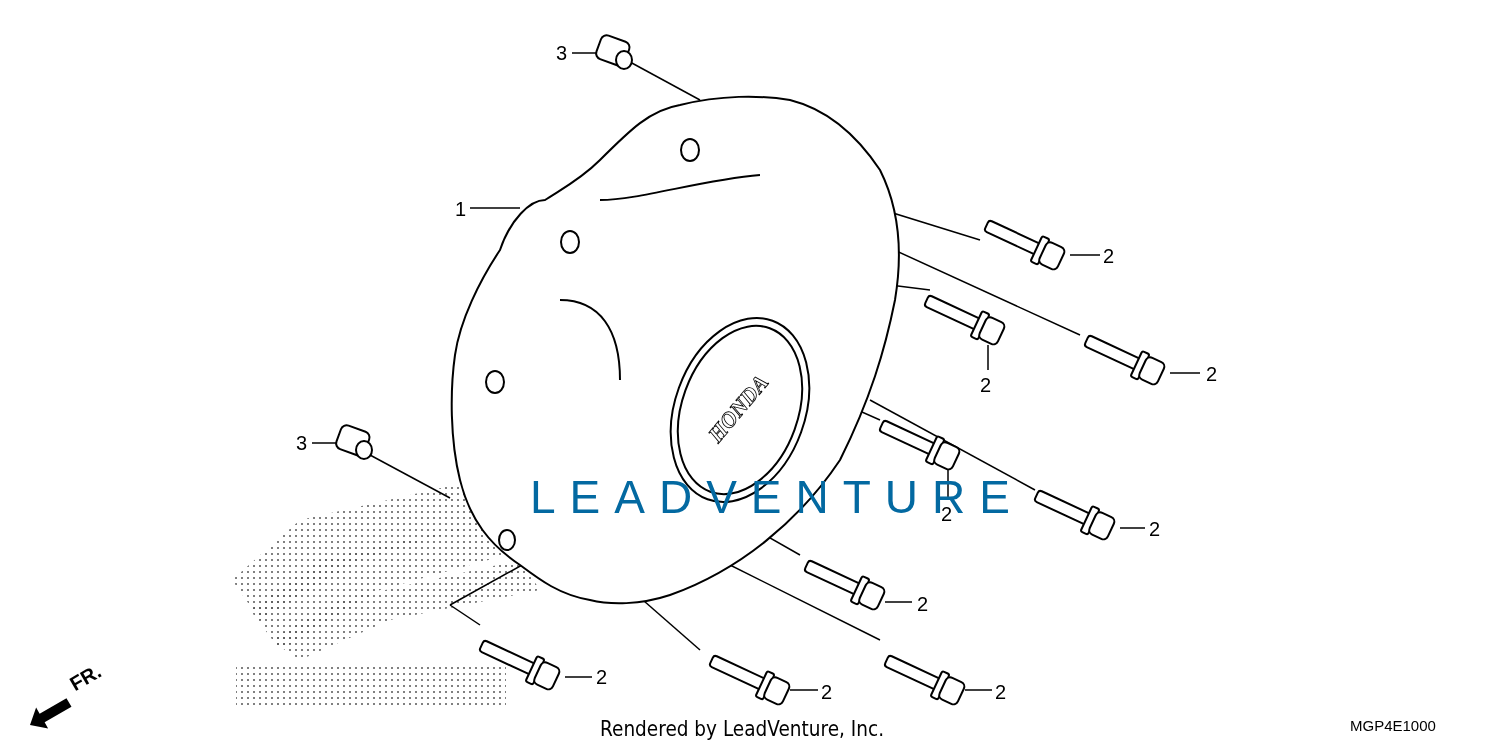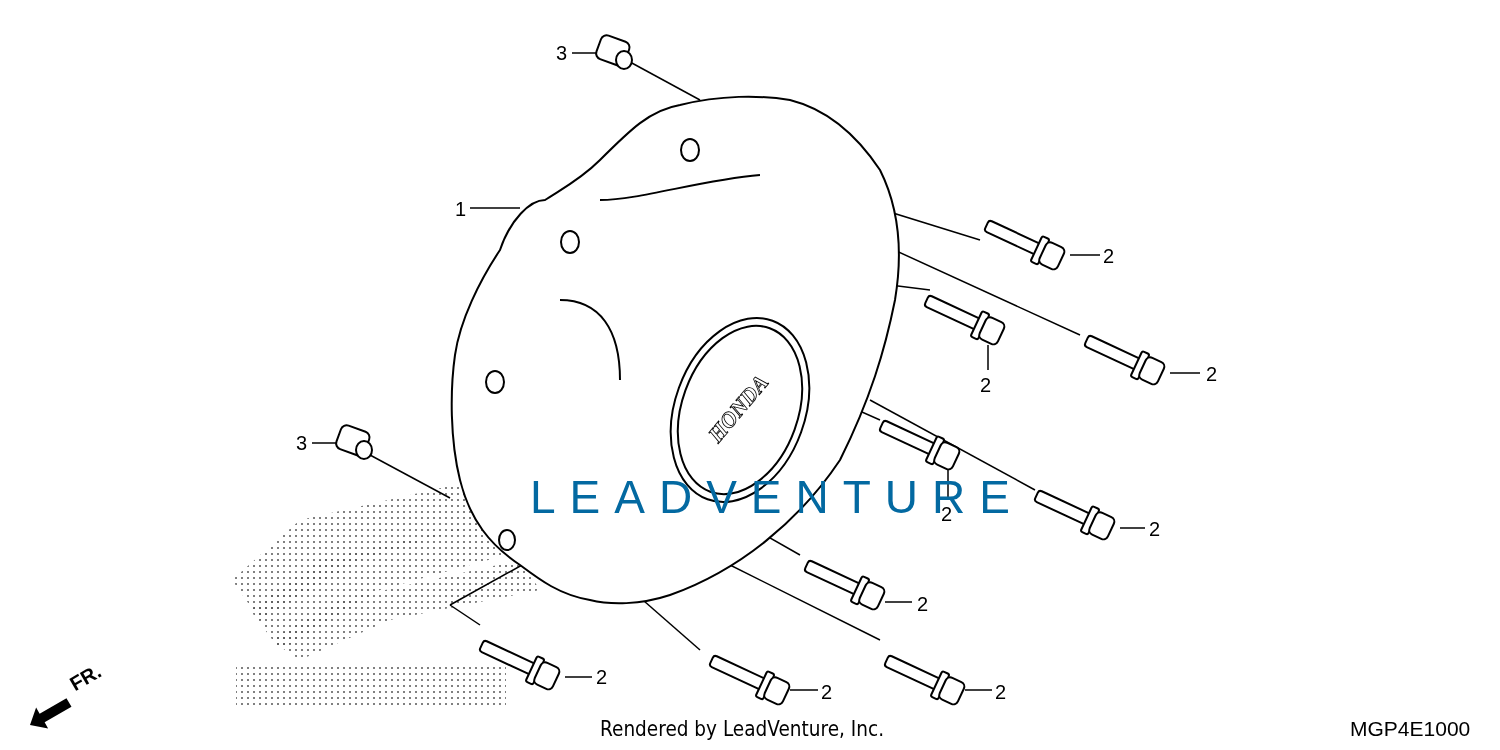--- a/index.html
+++ b/index.html
@@ -1,20 +1,20 @@
 <!DOCTYPE html>
 <html><head>
 <meta charset="utf-8">
 <style>
   html, body { margin:0; padding:0; background:#ffffff; }
   body { width:1500px; height:750px; position:relative; overflow:hidden; font-family:"Liberation Sans", sans-serif; }
   svg.diagram { position:absolute; left:0; top:0; }
   .callout { position:absolute; font-family:"Liberation Sans", sans-serif; font-size:20px; color:#000; line-height:1; }
   .footer-credit { position:absolute; left:600px; top:717px; font-family:"DejaVu Sans", sans-serif; font-size:21px; color:#000; transform:scaleX(0.88); transform-origin:left top; }
-  .diagram-code { position:absolute; left:1350px; top:717px; font-family:"Liberation Sans", sans-serif; font-size:21px; color:#000; }
+  .diagram-code { position:absolute; left:1350px; top:717px; font-family:"Liberation Sans", sans-serif; font-size:15px; color:#000; }
   .watermark { position:absolute; left:530px; top:470px; font-family:"Liberation Sans", sans-serif; font-size:46px; letter-spacing:14px; color:#0369a1; font-weight:normal; }
   .fr-label { position:absolute; left:66px; top:676px; font-family:"Liberation Sans", sans-serif; font-weight:bold; font-size:20px; transform:rotate(-30deg); transform-origin:left top; }
 </style>
 </head>
 <body>
 
 <svg class="diagram" width="1500" height="750" viewBox="0 0 1500 750">
   <defs>
     <pattern id="dots" width="6" height="6" patternUnits="userSpaceOnUse">
       <circle cx="2" cy="2" r="1" fill="#444"></circle>

